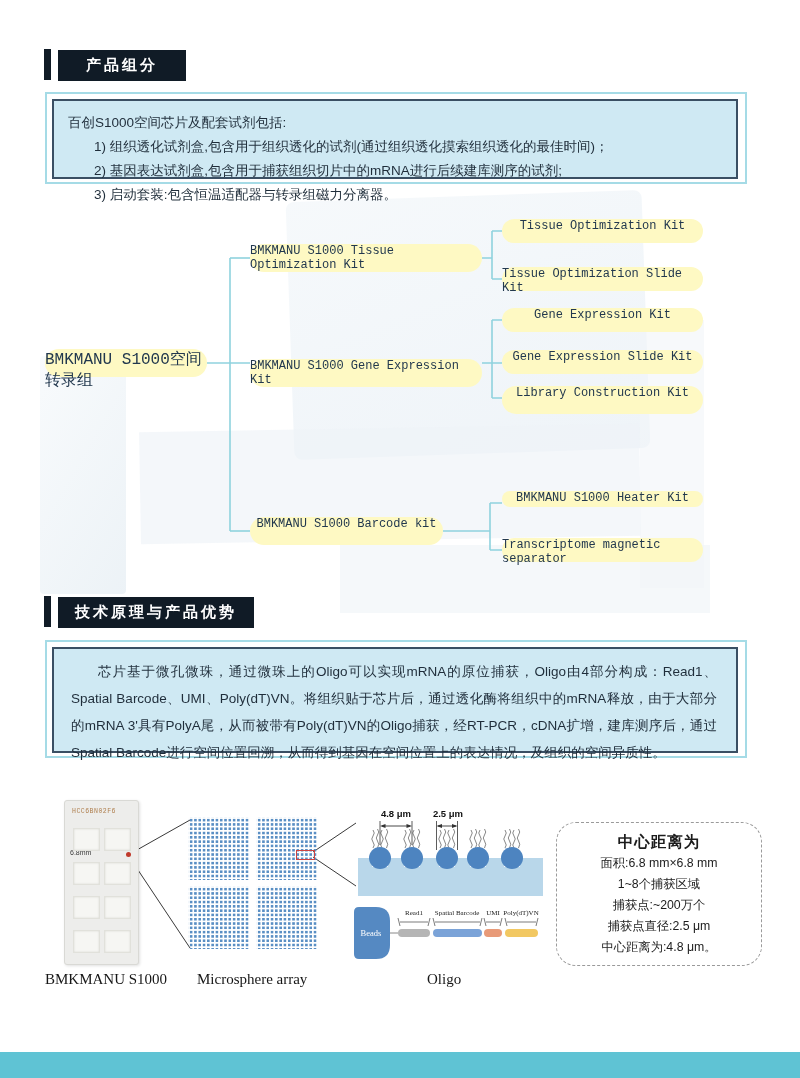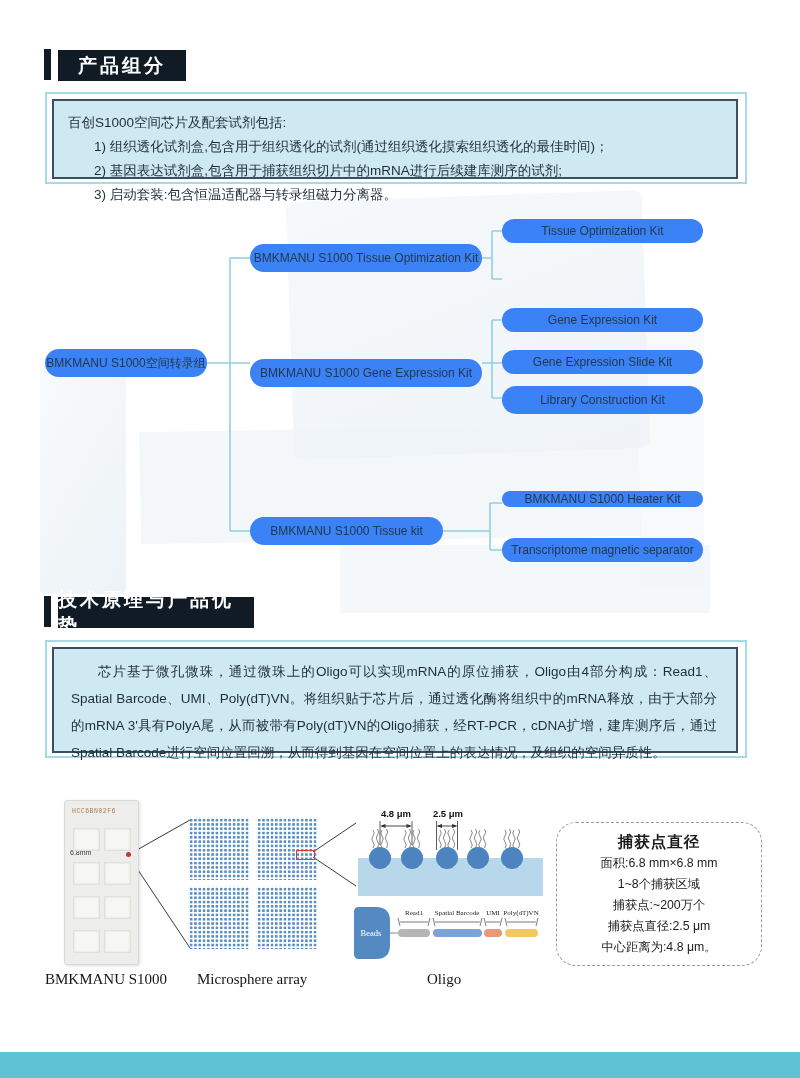--- a/index.html
+++ b/index.html
@@ -3,34 +3,34 @@
 <meta charset="utf-8">
 <style>
   html,body{margin:0;padding:0;background:#fff;}
   #page{position:relative;width:800px;height:1078px;background:#ffffff;overflow:hidden;
         font-family:"Liberation Sans",sans-serif;}
   
   .photo{position:absolute;z-index:0;}
   
   .accent-bar{position:absolute;width:7px;height:31px;background:#101b26;z-index:2;}
   .title-box{position:absolute;background:#101b26;color:#ffffff;z-index:2;
-             font-weight:bold;font-size:19px;letter-spacing:3px;
+             font-weight:bold;font-size:15px;letter-spacing:3px;
              display:flex;align-items:center;justify-content:center;}
   
   .info-outer{position:absolute;border:2px solid #a5dbe6;background:#ffffff;
               padding:5px 7px 3px 5px;z-index:2;}
   .info-inner{border:2px solid #3a4f63;background:#cfe9f3;color:#1f2d3a;
               width:100%;height:100%;box-sizing:border-box;padding:10px 16px 8px 14px;
               font-size:13.5px;line-height:24px;}
   .info-inner .indent{padding-left:26px;}
   .para{margin:3px;text-indent:2em;line-height:27px;text-align:justify;}
   
-  .pill{position:absolute;background:#3b82f6;border-radius:15px;z-index:2;
-        display:flex;align-items:center;justify-content:center;
-        color:#22384e;font-family:Liberation Sans, sans-serif;font-size:12px;}
+  .pill{position:absolute;background:#fef9c3;border-radius:15px;z-index:2;
+        display:flex;justify-content:center;
+        color:#22384e;font-family:Liberation Mono, monospace;font-size:12px;}
   svg.lines{position:absolute;z-index:1;}
   
   .chip{position:absolute;left:64px;top:800px;width:73px;height:163px;z-index:2;
         background:#ededeb;border:1px solid #d9d9d5;border-radius:3px;
         box-shadow:1px 1px 3px rgba(0,0,0,.12);}
   .chip-label{position:absolute;left:7px;top:7px;font-size:6.5px;letter-spacing:.5px;
               color:#b08050;font-family:"Liberation Mono",monospace;}
   .chip-size{position:absolute;left:5px;top:48px;font-size:7px;color:#3a3a3a;}
   .well{position:absolute;width:25px;height:21px;background:#f6f6f3;
         border:1px solid #e1e1db;box-shadow:inset 0 0 2px #d4d4cf;}
@@ -84,36 +84,39 @@
       <path d="M207,363 H250"></path>
       <path d="M230,258 V531"></path>
       <path d="M230,258 H250"></path>
       <path d="M230,531 H250"></path>
       <path d="M482,258 H492 M492,231 V279 M492,231 H502 M492,279 H502"></path>
       <path d="M482,363 H492 M492,320 V398 M492,320 H502 M492,363 H502 M492,398 H502"></path>
       <path d="M443,531 H490 M490,503 V550 M490,503 H502 M490,550 H502"></path>
     </g>
   </svg>
 
-  <div class="pill" style="left:45px;top:349px;width:162px;height:28px;font-size:12px;">
+  <div class="pill" style="left:45px;top:349px;width:162px;height:28px;font-size:16px;">
       <span>BMKMANU S1000空间转录组</span>
     </div>
 
   <div class="pill" style="left:250px;top:244px;width:232px;height:28px;">
       <span>BMKMANU S1000 Tissue Optimization Kit</span>
     </div>
   <div class="pill" style="left:250px;top:359px;width:232px;height:28px;">
       <span>BMKMANU S1000 Gene Expression Kit</span>
     </div>
   <div class="pill" style="left:250px;top:517px;width:193px;height:28px;">
-      <span>BMKMANU S1000 Tissue kit</span>
+      <span>BMKMANU S1000 Barcode kit</span>
     </div>
 
   <div class="pill" style="left:502px;top:219px;width:201px;height:24px;">
       <span>Tissue Optimization Kit</span>
+    </div>
+  <div class="pill" style="left:502px;top:267px;width:201px;height:24px;">
+      <span>Tissue Optimization Slide Kit</span>
     </div>
   <div class="pill" style="left:502px;top:350px;width:201px;height:24px;">
       <span>Gene Expression Slide Kit</span>
     </div>
   <div class="pill" style="left:502px;top:308px;width:201px;height:24px;">
       <span>Gene Expression Kit</span>
     </div>
   <div class="pill" style="left:502px;top:386px;width:201px;height:28px;">
       <span>Library Construction Kit</span>
     </div>
@@ -225,21 +228,21 @@
     </g>
     <g font-size="7" fill="#222" text-anchor="middle" font-family="Liberation Serif,serif">
       <text x="66" y="22">Read1</text>
       <text x="109" y="22">Spatial Barcode</text>
       <text x="145" y="22">UMI</text>
       <text x="173" y="22">Poly(dT)VN</text>
     </g>
   </svg>
 
   <div class="specs">
-    <div class="specs-title">捕获点直径</div>
+    <div class="specs-title">中心距离为</div>
     <div class="specs-line">面积:6.8 mm×6.8 mm</div>
     <div class="specs-line">1~8个捕获区域</div>
     <div class="specs-line">捕获点:~200万个</div>
     <div class="specs-line">捕获点直径:2.5 μm</div>
     <div class="specs-line">中心距离为:4.8 μm。</div>
   </div>
 
   <div class="caption" style="left:45px;top:971px;">BMKMANU S1000</div>
   <div class="caption" style="left:197px;top:971px;">Microsphere array</div>
   <div class="caption" style="left:427px;top:971px;">Oligo</div>

